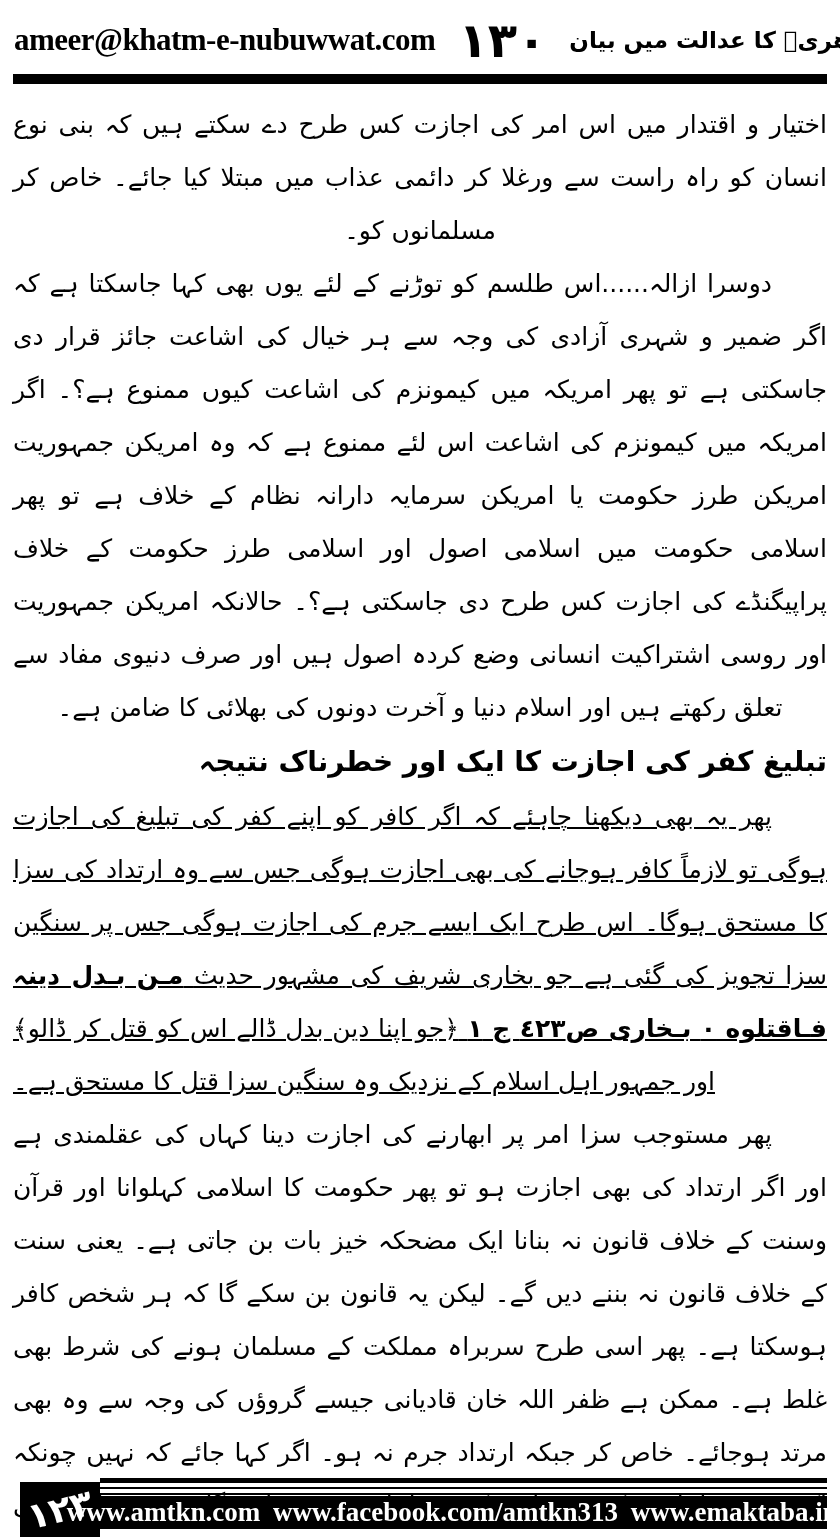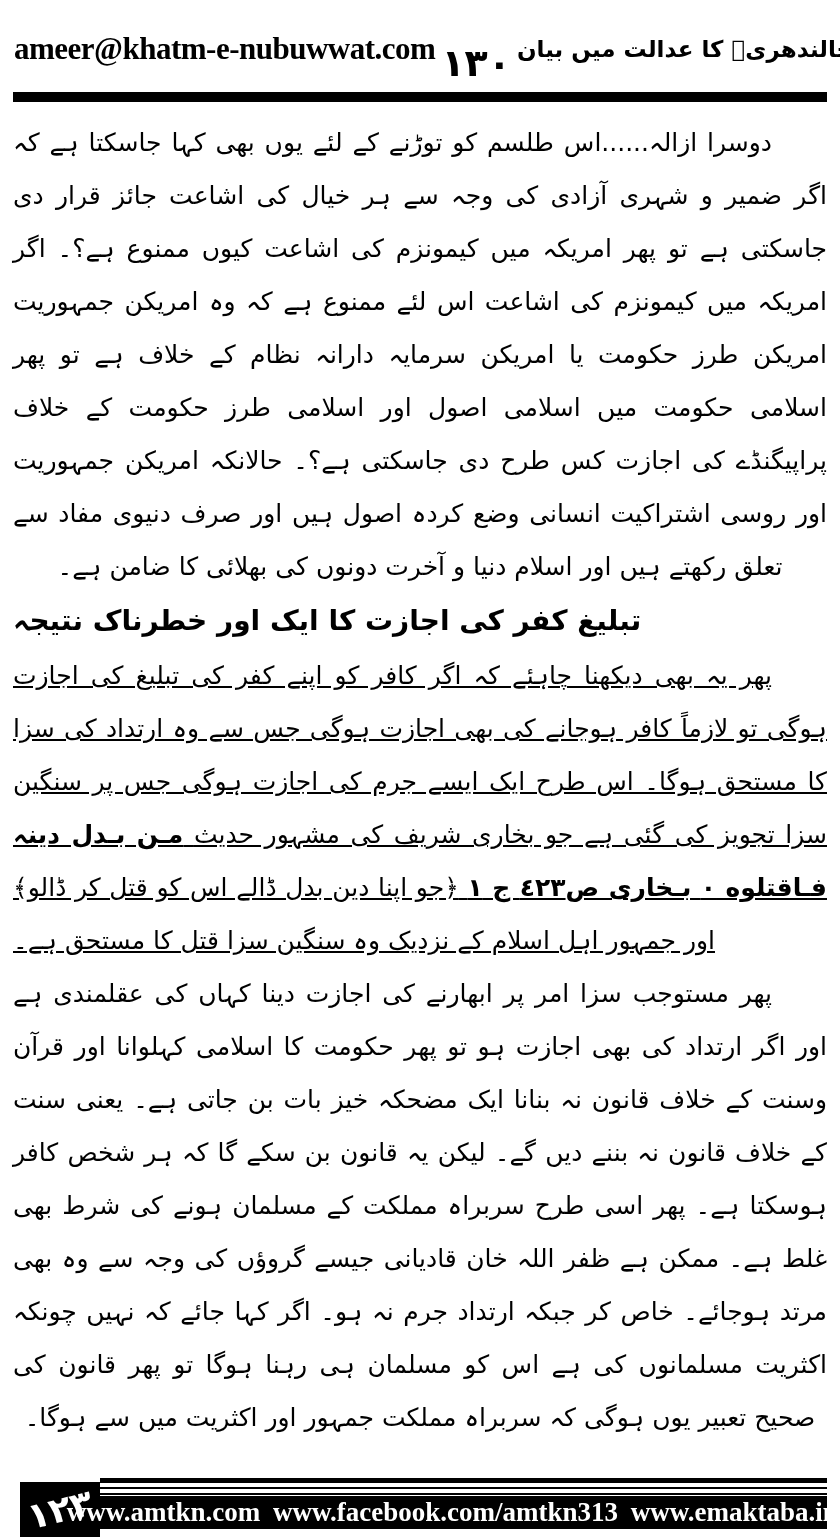--- a/index.html
+++ b/index.html
@@ -5,48 +5,49 @@
   html,body{margin:0;padding:0;background:#e8e8e8;}
   .page{
     width:840px;height:1540px;background:#ffffff;color:#000;
     position:relative;overflow:hidden;margin:0 auto;
     font-family:"DejaVu Sans",sans-serif;
   }
   
   .header{
     display:flex;align-items:center;justify-content:space-between;
     padding:16px 14px 4px 14px;
+    gap:17px;
   }
   .email{
     font-family:"Liberation Serif",serif;font-weight:bold;
     font-size:31px;letter-spacing:-0.5px;white-space:nowrap;
   }
   .pagenum{
-    font-size:38px;font-weight:bold;line-height:1;
-    font-family:"DejaVu Sans",sans-serif;padding:0 6px;margin-top:28px;
+    font-size:48px;font-weight:bold;line-height:1;
+    font-family:"DejaVu Sans",sans-serif;padding:0 6px;
   }
   .htitle{
     direction:rtl;font-weight:bold;font-size:23px;white-space:nowrap;
     font-family:"DejaVu Sans",sans-serif;
   }
   .rule{height:10px;background:#000;margin:6px 13px 0 13px;}
   
   .body{
     direction:rtl;unicode-bidi:embed;
     padding:14px 13px 0 13px;
     font-size:25px;line-height:2.12;
     text-align:justify;
   }
   .para{margin:0;text-indent:55px;}
   .cont{text-indent:0;}
   .center-last{text-align-last:center;}
   .left-last{text-align-last:left;text-decoration:underline;}
   .bheading{
     margin:0;font-size:28px;font-weight:bold;line-height:2.0;
-    text-align:left;
+    text-align:right;
   }
   .naskh{font-weight:bold;}
   
   .page-box{
     position:absolute;left:20px;bottom:3px;width:80px;height:55px;
     background:#000;color:#fff;display:flex;align-items:center;justify-content:center;
   }
   .page-box span{
     font-size:36px;font-weight:bold;line-height:1;
     transform:rotate(-14deg);display:inline-block;
@@ -74,20 +75,21 @@
   <header class="header">
     <div class="email">ameer@khatm-e-nubuwwat.com</div>
     <div class="pagenum">۱۳۰</div>
     <div class="htitle" dir="rtl">احتساب جلد۱۶؍حضرت جالندھریؒ کا عدالت میں بیان</div>
   </header>
 
   <div class="rule"></div>
 
   <main class="body">
 
+    <p class="para cont center-last">اختیار و اقتدار میں اس امر کی اجازت کس طرح دے سکتے ہیں کہ بنی نوع انسان کو راہ راست سے ورغلا کر دائمی عذاب میں مبتلا کیا جائے۔ خاص کر مسلمانوں کو۔</p>
 
     <p class="para center-last">دوسرا ازالہ......اس طلسم کو توڑنے کے لئے یوں بھی کہا جاسکتا ہے کہ اگر ضمیر و شہری آزادی کی وجہ سے ہر خیال کی اشاعت جائز قرار دی جاسکتی ہے تو پھر امریکہ میں کیمونزم کی اشاعت کیوں ممنوع ہے؟۔ اگر امریکہ میں کیمونزم کی اشاعت اس لئے ممنوع ہے کہ وہ امریکن جمہوریت امریکن طرز حکومت یا امریکن سرمایہ دارانہ نظام کے خلاف ہے تو پھر اسلامی حکومت میں اسلامی اصول اور اسلامی طرز حکومت کے خلاف پراپیگنڈے کی اجازت کس طرح دی جاسکتی ہے؟۔ حالانکہ امریکن جمہوریت اور روسی اشتراکیت انسانی وضع کردہ اصول ہیں اور صرف دنیوی مفاد سے تعلق رکھتے ہیں اور اسلام دنیا و آخرت دونوں کی بھلائی کا ضامن ہے۔</p>
 
     <h2 class="bheading">تبلیغ کفر کی اجازت کا ایک اور خطرناک نتیجہ</h2>
 
     <p class="para left-last"><span>پھر یہ بھی دیکھنا چاہئے کہ اگر کافر کو اپنے کفر کی تبلیغ کی اجازت ہوگی تو لازماً کافر ہوجانے کی بھی اجازت ہوگی جس سے وہ ارتداد کی سزا کا مستحق ہوگا۔ اس طرح ایک ایسے جرم کی اجازت ہوگی جس پر سنگین سزا تجویز کی گئی ہے جو بخاری شریف کی مشہور حدیث</span> <span class="naskh">مـن بـدل دینہ فـاقتلوه ٠ بـخاری ص٤٢٣ ج ١</span> <span>﴿جو اپنا دین بدل ڈالے اس کو قتل کر ڈالو﴾ اور جمہور اہل اسلام کے نزدیک وہ سنگین سزا قتل کا مستحق ہے۔</span></p>
 
     <p class="para center-last">پھر مستوجب سزا امر پر ابھارنے کی اجازت دینا کہاں کی عقلمندی ہے اور اگر ارتداد کی بھی اجازت ہو تو پھر حکومت کا اسلامی کہلوانا اور قرآن وسنت کے خلاف قانون نہ بنانا ایک مضحکہ خیز بات بن جاتی ہے۔ یعنی سنت کے خلاف قانون نہ بننے دیں گے۔ لیکن یہ قانون بن سکے گا کہ ہر شخص کافر ہوسکتا ہے۔ پھر اسی طرح سربراہ مملکت کے مسلمان ہونے کی شرط بھی غلط ہے۔ ممکن ہے ظفر اللہ خان قادیانی جیسے گروؤں کی وجہ سے وہ بھی مرتد ہوجائے۔ خاص کر جبکہ ارتداد جرم نہ ہو۔ اگر کہا جائے کہ نہیں چونکہ اکثریت مسلمانوں کی ہے اس کو مسلمان ہی رہنا ہوگا تو پھر قانون کی صحیح تعبیر یوں ہوگی کہ سربراہ مملکت جمہور اور اکثریت میں سے ہوگا۔</p>
 
   </main>

